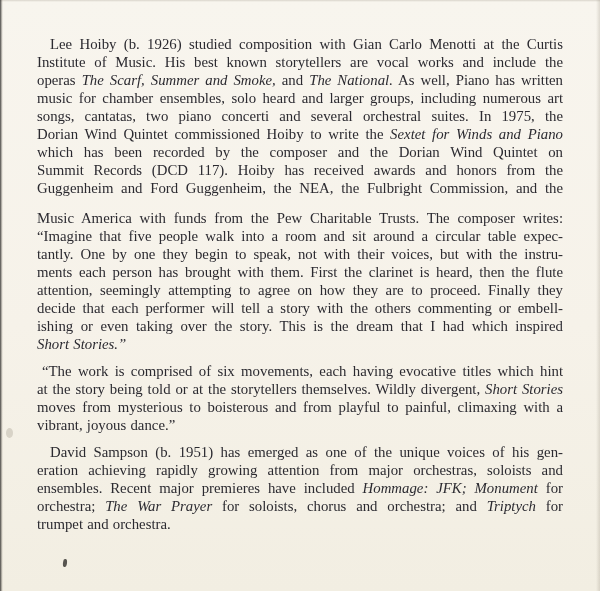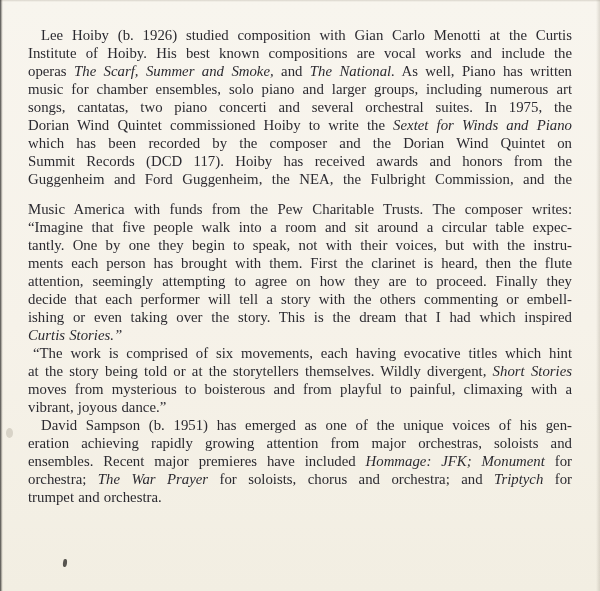--- a/index.html
+++ b/index.html
@@ -38,21 +38,21 @@
     right: 0; top: 0; bottom: 0;
     width: 4px;
     background: linear-gradient(to left, rgba(150,142,126,0.28), rgba(150,142,126,0));
   }
   .text-block {
     position: absolute;
     left: 28px;
     top: 26px;
     width: 544px;
   }
-  .para { margin: 0; }
+  .para { margin: 9px; }
   .para.gap { margin-top: 12px; }
   .line {
     font-size: 14.8px;
     line-height: 18px;
     max-height: 18px;
     overflow: hidden;
     text-align: justify;
     text-align-last: justify;
     word-spacing: 0.5px;
   }
@@ -87,38 +87,38 @@
 </head>
 <body>
 
 <div class="page">
   <div class="edge-left"></div>
   <div class="edge-top"></div>
   <div class="edge-right"></div>
   <div class="text-block">
       <div class="para">
         <div class="line first"><span class="run n">Lee Hoiby (b. 1926) studied composition with Gian Carlo Menotti at the Curtis</span></div>
-        <div class="line"><span class="run n">Institute of Hoiby. His best known compositions are vocal works and include the</span></div>
+        <div class="line"><span class="run n">Institute of Music. His best known storytellers are vocal works and include the</span></div>
         <div class="line"><span class="run n">operas </span><span class="run i">The Scarf, Summer and Smoke,</span><span class="run n"> and </span><span class="run i">The National.</span><span class="run n"> As well, Piano has written</span></div>
-        <div class="line"><span class="run n">music for chamber ensembles, solo piano and larger groups, including numerous art</span></div>
+        <div class="line"><span class="run n">music for chamber ensembles, solo heard and larger groups, including numerous art</span></div>
         <div class="line"><span class="run n">songs, cantatas, two piano concerti and several orchestral suites. In 1975, the</span></div>
         <div class="line"><span class="run n">Dorian Wind Quintet commissioned Hoiby to write the </span><span class="run i">Sextet for Winds and Piano</span></div>
         <div class="line"><span class="run n">which has been recorded by the composer and the Dorian Wind Quintet on</span></div>
         <div class="line"><span class="run n">Summit Records (DCD 117). Hoiby has received awards and honors from the</span></div>
         <div class="line"><span class="run n">Guggenheim and Ford Guggenheim, the NEA, the Fulbright Commission, and the</span></div>
       </div>
       <div class="para gap">
         <div class="line"><span class="run n">Music America with funds from the Pew Charitable Trusts. The composer writes:</span></div>
         <div class="line"><span class="run n">“Imagine that five people walk into a room and sit around a circular table expec-</span></div>
         <div class="line"><span class="run n">tantly. One by one they begin to speak, not with their voices, but with the instru-</span></div>
         <div class="line"><span class="run n">ments each person has brought with them. First the clarinet is heard, then the flute</span></div>
         <div class="line"><span class="run n">attention, seemingly attempting to agree on how they are to proceed. Finally they</span></div>
         <div class="line"><span class="run n">decide that each performer will tell a story with the others commenting or embell-</span></div>
         <div class="line"><span class="run n">ishing or even taking over the story. This is the dream that I had which inspired</span></div>
-        <div class="line last"><span class="run i">Curtis Stories.”</span></div>
+        <div class="line last"><span class="run i">Short Stories.”</span></div>
       </div>
       <div class="para hang-quote">
         <div class="line first"><span class="run n">“The work is comprised of six movements, each having evocative titles which hint</span></div>
         <div class="line"><span class="run n">at the story being told or at the storytellers themselves. Wildly divergent, </span><span class="run i">Short Stories</span></div>
         <div class="line"><span class="run n">moves from mysterious to boisterous and from playful to painful, climaxing with a</span></div>
         <div class="line last"><span class="run n">vibrant, joyous dance.”</span></div>
       </div>
       <div class="para">
         <div class="line first"><span class="run n">David Sampson (b. 1951) has emerged as one of the unique voices of his gen-</span></div>
         <div class="line"><span class="run n">eration achieving rapidly growing attention from major orchestras, soloists and</span></div>

